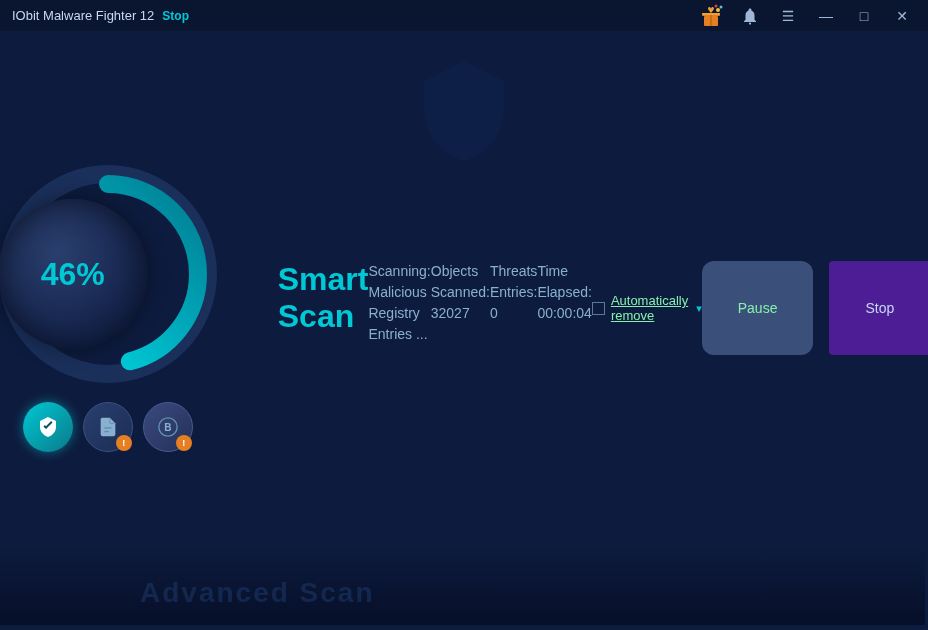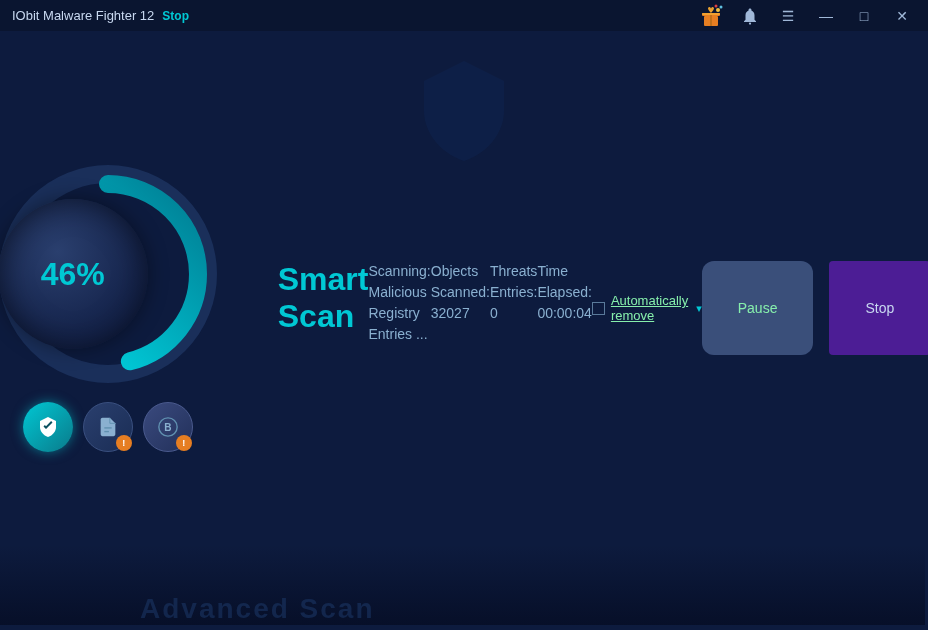--- a/index.html
+++ b/index.html
@@ -292,20 +292,21 @@
     
     .bottom-shadow {
       position: absolute;
       bottom: 0;
       left: 0;
       right: 3px;
       height: 80px;
       background: linear-gradient(to top, rgba(5,12,35,0.8), transparent);
       display: flex;
       align-items: flex-end;
+      padding-bottom: 16px;
       padding-left: 140px;
       pointer-events: none;
     }
 
     .bottom-text {
       font-size: 28px;
       font-weight: 700;
       color: rgba(30, 60, 110, 0.5);
       letter-spacing: 2px;
     }

